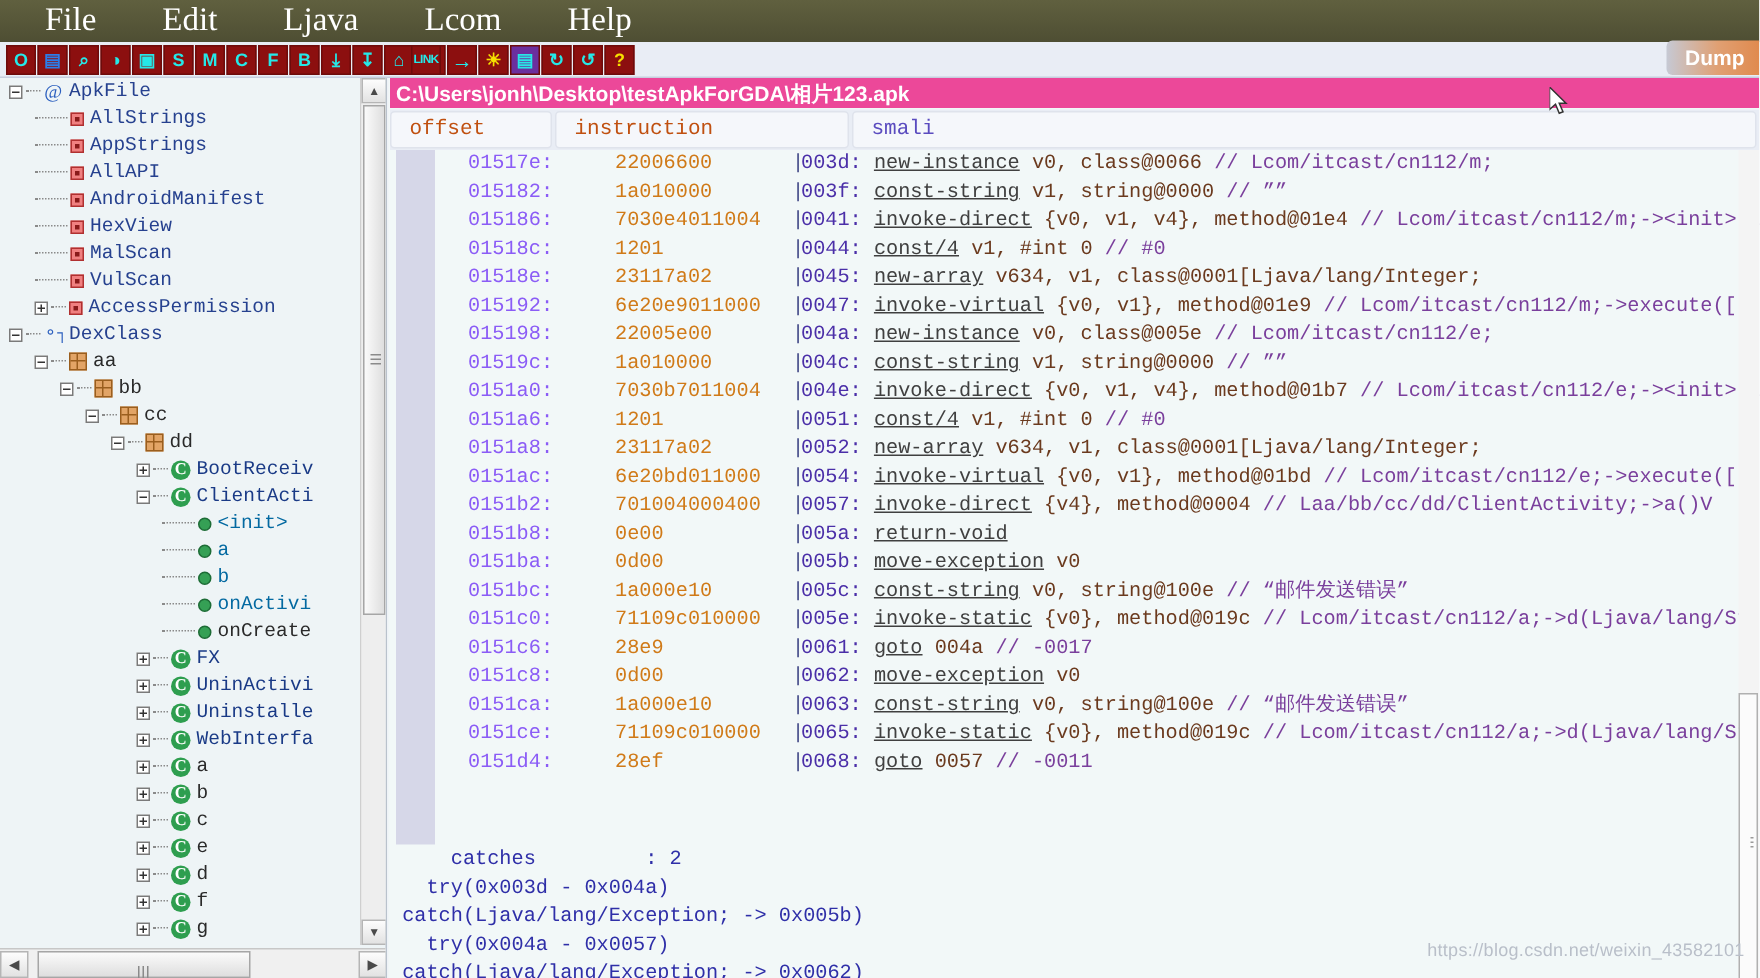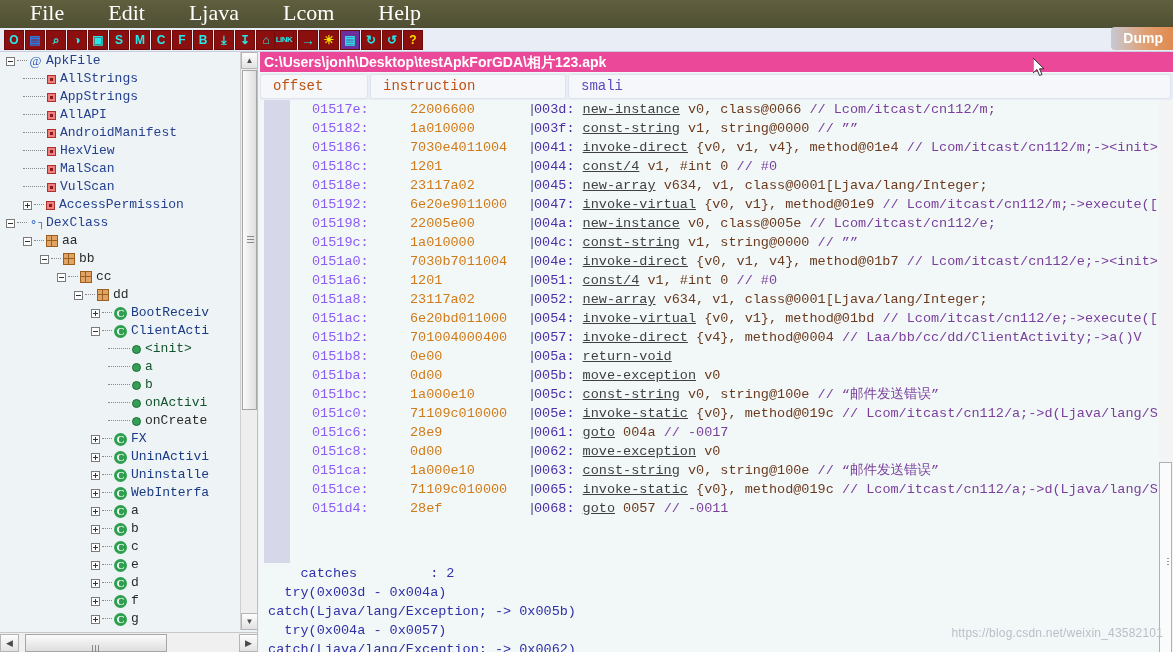--- a/index.html
+++ b/index.html
@@ -104,21 +104,21 @@
     height: 18px;
     line-height: 18px;
     white-space: nowrap;
     font-family: "Liberation Mono", monospace;
     font-size: 13px;
     cursor: pointer;
   }
   .tlabel { vertical-align: middle; }
   .c-blue { color: #26418f; }
   .c-dblue { color: #1a3a86; }
-  .c-red  { color: #14532d; }
+  .c-red  { color: #0369a1; }
   .c-dark { color: #2a2a2a; }
 
   
   .exp {
     display: inline-block;
     width: 9px; height: 9px;
     border: 1px solid #7a7a7a;
     background: #ffffff;
     position: relative;
     vertical-align: middle;

